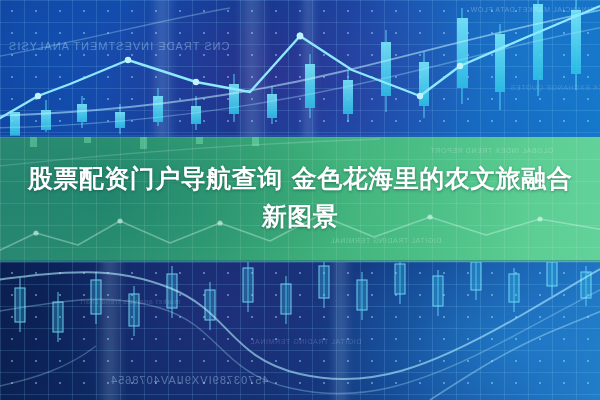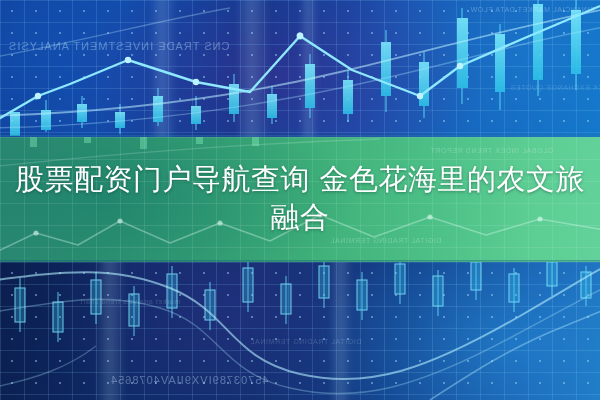--- a/index.html
+++ b/index.html
@@ -110,22 +110,22 @@
     position: absolute;
     left: 0; right: 0;
     top: 160px;
     text-align: center;
     padding: 0 14px;
     box-sizing: border-box;
     z-index: 40;
   }
   .title-line {
     color: #ffffff;
-    font-weight: normal;
-    font-size: 29px;
+    font-weight: bold;
+    font-size: 25px;
     line-height: 38px;
     letter-spacing: 0.5px;
     text-shadow: 0 1px 3px rgba(0,50,40,0.45);
     font-family: "DejaVu Sans", "Liberation Sans", sans-serif;
   }
 
   
   .seam {
     position: absolute; left: 0; width: 600px; height: 3px; z-index: 30;
     pointer-events: none;
@@ -301,15 +301,16 @@
     <div class="wm dim" style="left:80px; top:36px;">market analysis trend chart</div>
     <div class="wm big" style="left:110px; top:112px;">45703789IVX9IIAV4078654</div>
     <div class="wm dim" style="left:250px; top:76px;">DIGITAL TRADING TERMINAL</div>
   </div>
 
   <div class="seam" id="seam-top"></div>
   <div class="seam" id="seam-bottom"></div>
 
   <div id="title-block">
     <div class="title-line">股票配资门户导航查询 金色花海里的农文旅融合</div>
+    <div class="title-line">新图景</div>
   </div>
 
 </div>
 
 </body></html>

